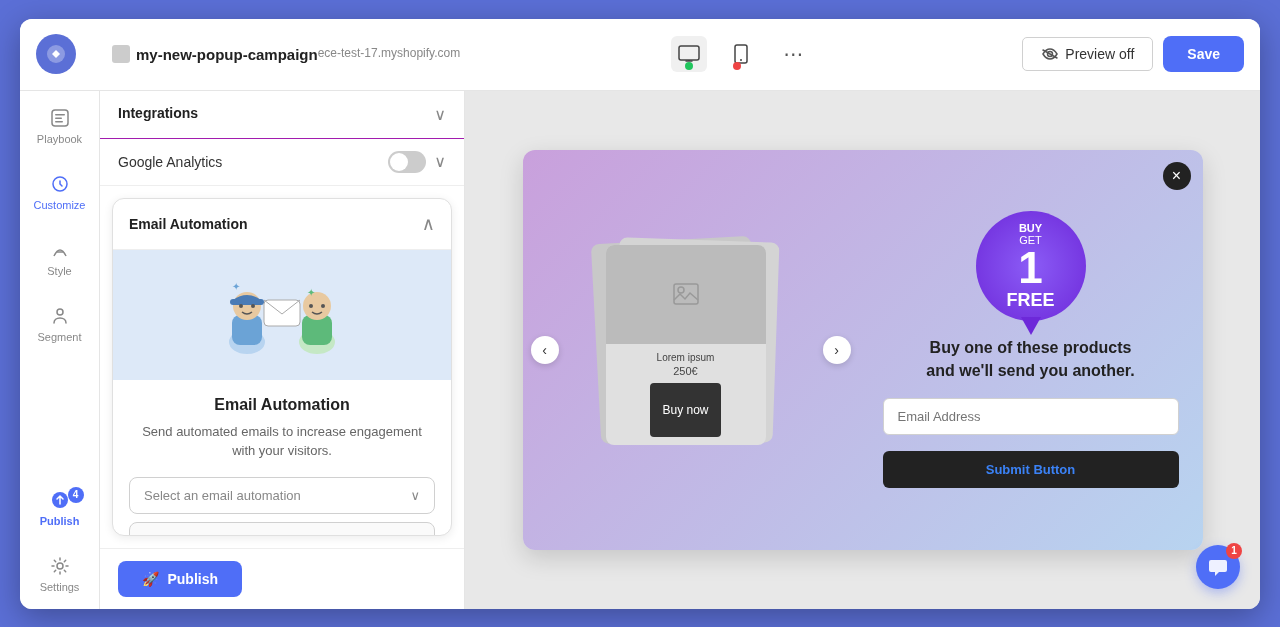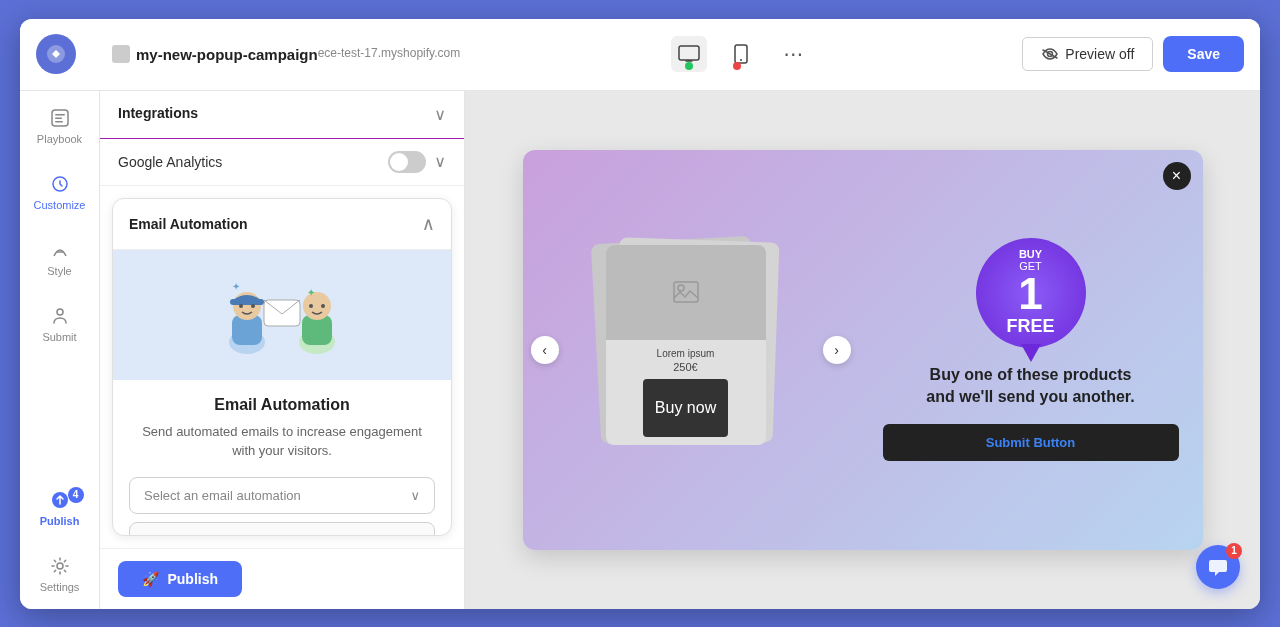--- a/index.html
+++ b/index.html
@@ -420,21 +420,21 @@
     }
     .product-price {
       font-size: 11px; color: #444; margin-bottom: 6px;
     }
     .buy-now-btn {
       background: #333;
       color: white;
       border: none;
       border-radius: 4px;
       padding: 20px 12px;
-      font-size: 16px;
+      font-size: 12px;
       cursor: pointer;
     }
     
     .popup-right {
       flex: 1;
       display: flex;
       flex-direction: column;
       align-items: center;
       justify-content: center;
       padding: 30px 24px;
@@ -597,21 +597,21 @@
         </div>
         <span style="font-size:11px;color:#888;">Style</span>
       </div>
       <div class="nav-item">
         <div class="nav-item-icon">
           <svg width="20" height="20" viewBox="0 0 20 20" fill="none">
             <circle cx="10" cy="6" r="3" stroke="#888" stroke-width="1.5" fill="none"></circle>
             <path d="M4 17C4 14 6.5 12 10 12C13.5 12 16 14 16 17" stroke="#888" stroke-width="1.5" stroke-linecap="round" fill="none"></path>
           </svg>
         </div>
-        <span style="font-size:11px;color:#888;">Submit</span>
+        <span style="font-size:11px;color:#888;">Segment</span>
       </div>
       <div class="nav-spacer"></div>
       <div class="nav-item publish-item" style="margin-top:0;">
         <div class="publish-badge">4</div>
         <div class="nav-item-icon">
           <svg width="20" height="20" viewBox="0 0 20 20" fill="none">
             <circle cx="10" cy="10" r="8" fill="#4f6ef7"></circle>
             <path d="M10 6 L10 14 M7 9 L10 6 L13 9" stroke="white" stroke-width="1.5" stroke-linecap="round"></path>
           </svg>
         </div>
@@ -739,20 +739,21 @@
             <span class="badge-buy">BUY</span>
             <span class="badge-get">GET</span>
             <span class="badge-one">1</span>
             <span class="badge-free">FREE</span>
             <div class="badge-tail"></div>
           </div>
           <div class="popup-right-headline">
             <span>Buy one of these products</span><br>
             <span>and we'll send you another.</span>
           </div>
+          <input class="email-input-field" type="email" readonly="" placeholder="Email Address" style="">
           <button class="submit-btn">Submit Button</button>
         </div>
       </div>
 
       <div class="chat-widget">
         <svg width="22" height="22" viewBox="0 0 22 22" fill="none">
           <path d="M4 4 L18 4 Q20 4 20 6 L20 14 Q20 16 18 16 L12 16 L8 20 L8 16 L4 16 Q2 16 2 14 L2 6 Q2 4 4 4 Z" fill="white" opacity="0.9"></path>
         </svg>
         <div class="chat-badge">1</div>
       </div>

